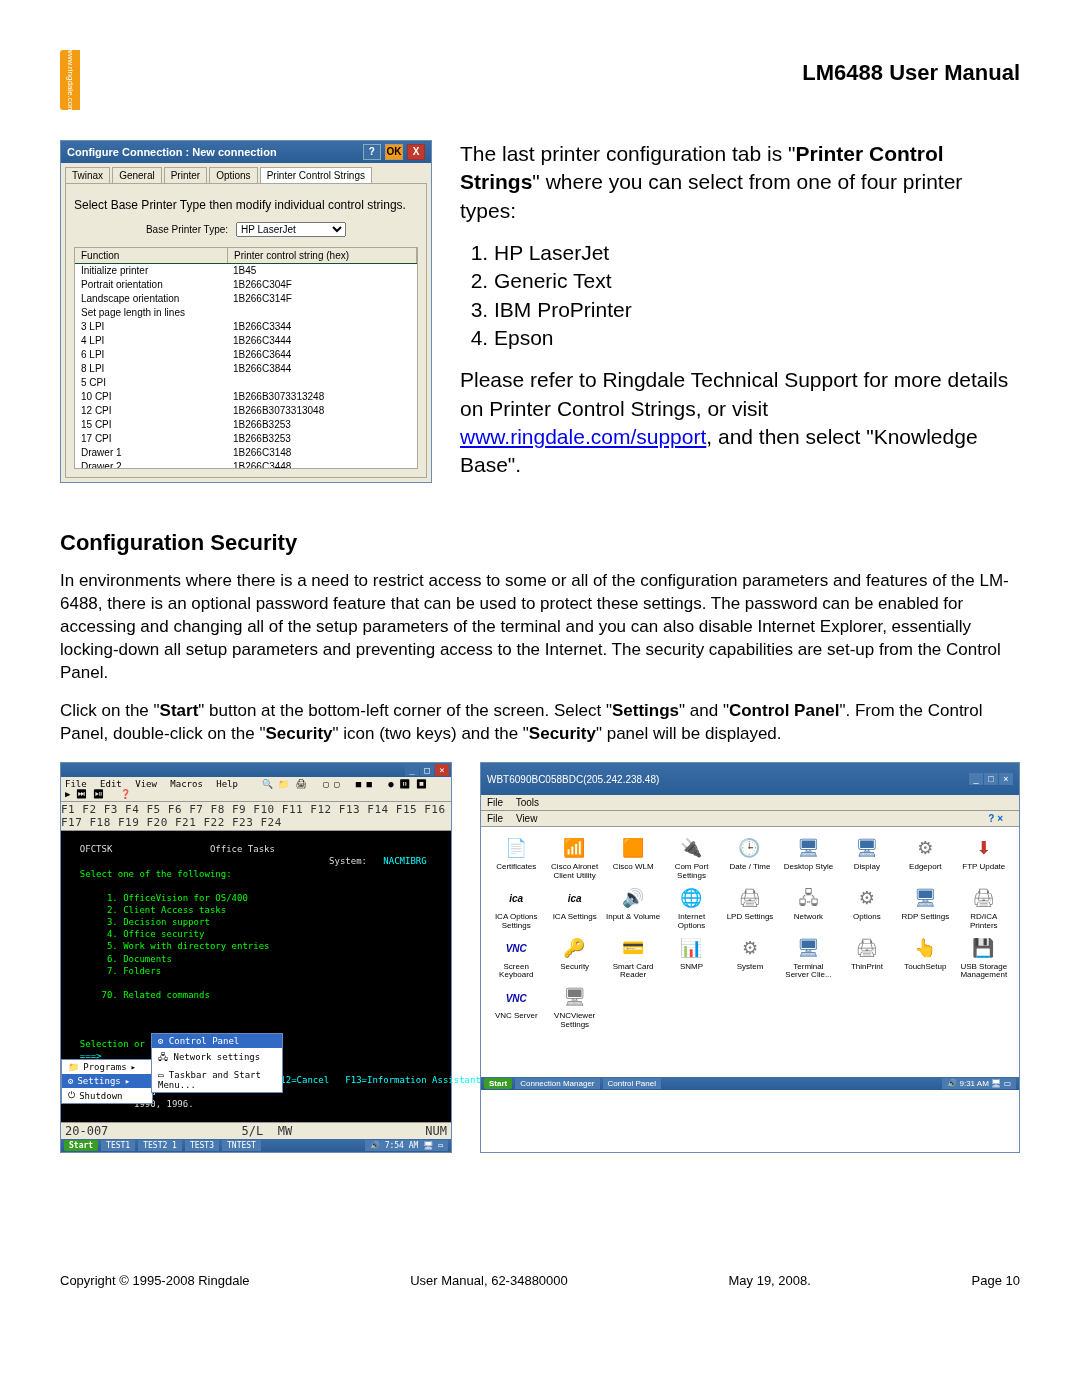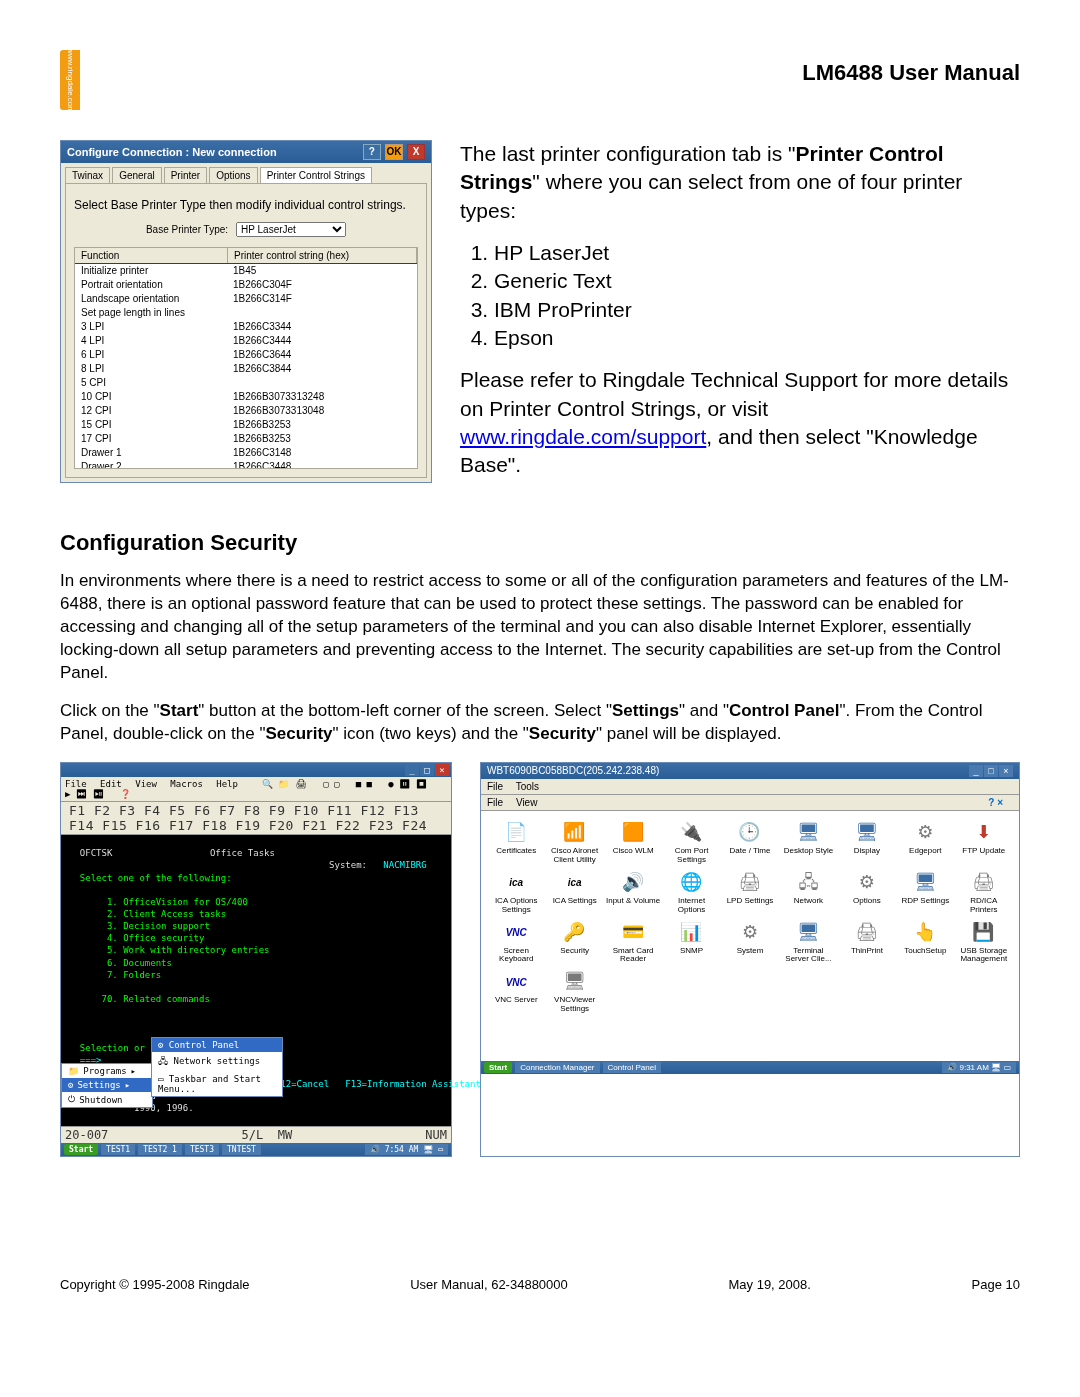--- a/index.html
+++ b/index.html
@@ -38,36 +38,36 @@
 .rhs a{color:#0000ee;}
 h2.sec{font-size:22px;font-weight:700;margin:36px 0 14px 0}
 .para{font-size:17px;line-height:1.35;margin:0 0 16px 0}
 .shots2{display:flex;gap:28px;margin-top:10px}
 .term{width:390px;border:1px solid #6b8ab5;background:#000;font-family:Consolas,monospace}
 .termttl{background:linear-gradient(#3b6ea5,#2a5c96);height:14px;display:flex;justify-content:flex-end;align-items:center;padding:0 2px}
 .termttl span{width:14px;height:12px;margin-left:1px;font-size:9px;text-align:center;line-height:12px}
 .termttl .mn{background:#3b6ea5;color:#fff}.termttl .mx{background:#3b6ea5;color:#fff}.termttl .xx{background:#c0392b;color:#fff}
 .termmenu{background:#ece9d8;font-size:9px;padding:2px 4px;border-bottom:1px solid #999}
 .termmenu span{margin-right:8px}
-.termfkeys{background:#ece9d8;font-size:13px;padding:1px 8px;border-bottom:1px solid #999;color:#333;letter-spacing:0.5px}
+.termfkeys{background:#ece9d8;font-size:11px;padding:1px 0;border-bottom:1px solid #999;color:#333;letter-spacing:0.5px}
 .termbody{background:#000;color:#0f0;font-size:9px;padding:12px 8px;line-height:1.35;min-height:190px;white-space:pre}
 .termbody .cy{color:#0ff}.termbody .wh{color:#ddd}
 .smenu{position:absolute;bottom:18px;left:0;background:#fff;border:1px solid #6b8ab5;font-size:9px;width:90px}
 .smenu div{padding:2px 6px;display:flex;align-items:center;gap:4px}
 .smenu .hl{background:#316ac5;color:#fff}
 .smenu2{position:absolute;bottom:18px;left:90px;background:#fff;border:1px solid #6b8ab5;font-size:9px;width:130px}
 .smenu2 div{padding:2px 6px}
 .smenu2 .hl{background:#316ac5;color:#fff}
 .termstat{background:#ece9d8;font-size:12px;padding:1px 4px;border-top:1px solid #999;color:#333;display:flex;justify-content:space-between}
 .taskbar{background:linear-gradient(#3b6ea5,#2a5c96);font-size:8px;color:#fff;padding:1px 3px;display:flex;align-items:center;gap:3px}
 .taskbar .stbtn{background:#3a9d23;padding:1px 5px;border-radius:2px;font-weight:700}
 .taskbar .titem{background:#4a7ab0;padding:1px 5px}
 .taskbar .tray{margin-left:auto;background:#4a7ab0;padding:1px 5px}
 .cpanel{width:560px;border:1px solid #6b8ab5;background:#fff;font-family:Tahoma,Arial,sans-serif}
-.cpttl{background:linear-gradient(#3b6ea5,#2a5c96);color:#fff;font-size:10px;padding:2px 6px;display:flex;justify-content:space-between;}
+.cpttl{background:linear-gradient(#3b6ea5,#2a5c96);color:#fff;font-size:10px;padding:10px 6px;display:flex;justify-content:space-between;align-items:center}
 .cpttl .wb span{display:inline-block;width:14px;height:12px;background:#4a7ab0;margin-left:1px;text-align:center;font-size:9px;line-height:12px}
 .cpmenu{background:#ece9d8;font-size:10px;padding:2px 6px;border-bottom:1px solid #999}
 .cpmenu span{margin-right:10px}
 .cpbody{padding:10px 8px;min-height:230px}
 .icgrid{display:grid;grid-template-columns:repeat(9,1fr);gap:6px 4px}
 .ic{display:flex;flex-direction:column;align-items:center;font-size:8px;text-align:center;line-height:1.1;color:#000}
 .ic .ico{width:26px;height:24px;display:flex;align-items:center;justify-content:center;font-size:18px;margin-bottom:2px}
 .cptask{background:linear-gradient(#3b6ea5,#2a5c96);font-size:8px;color:#fff;padding:1px 3px;display:flex;align-items:center;gap:3px}
 .cptask .stbtn{background:#3a9d23;padding:1px 5px;border-radius:2px;font-weight:700}
 .cptask .titem{background:#4a7ab0;padding:1px 5px}

